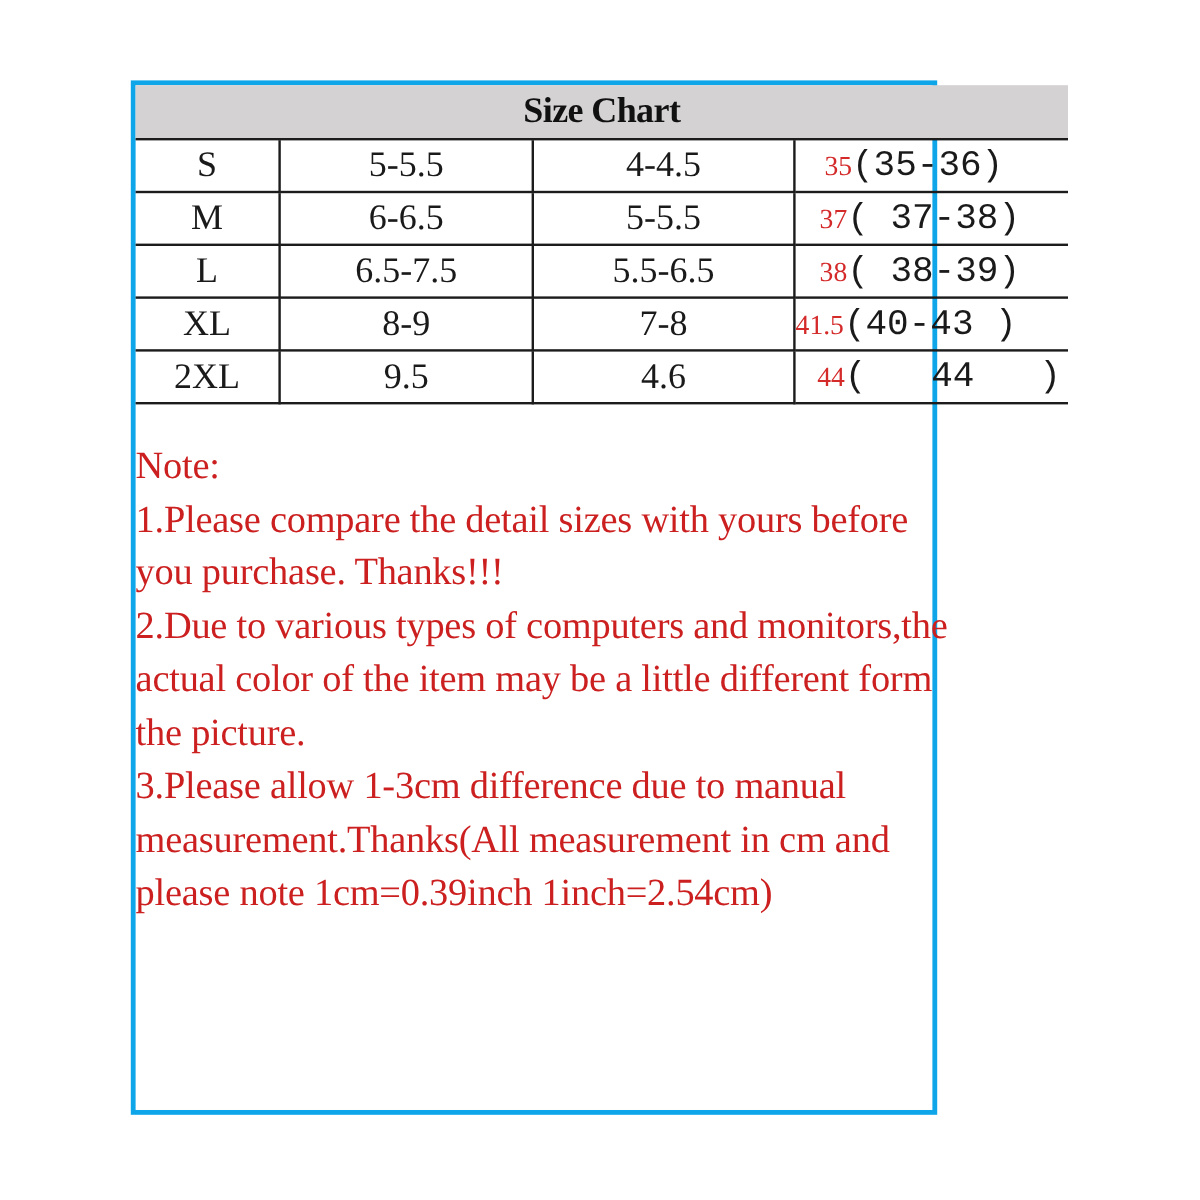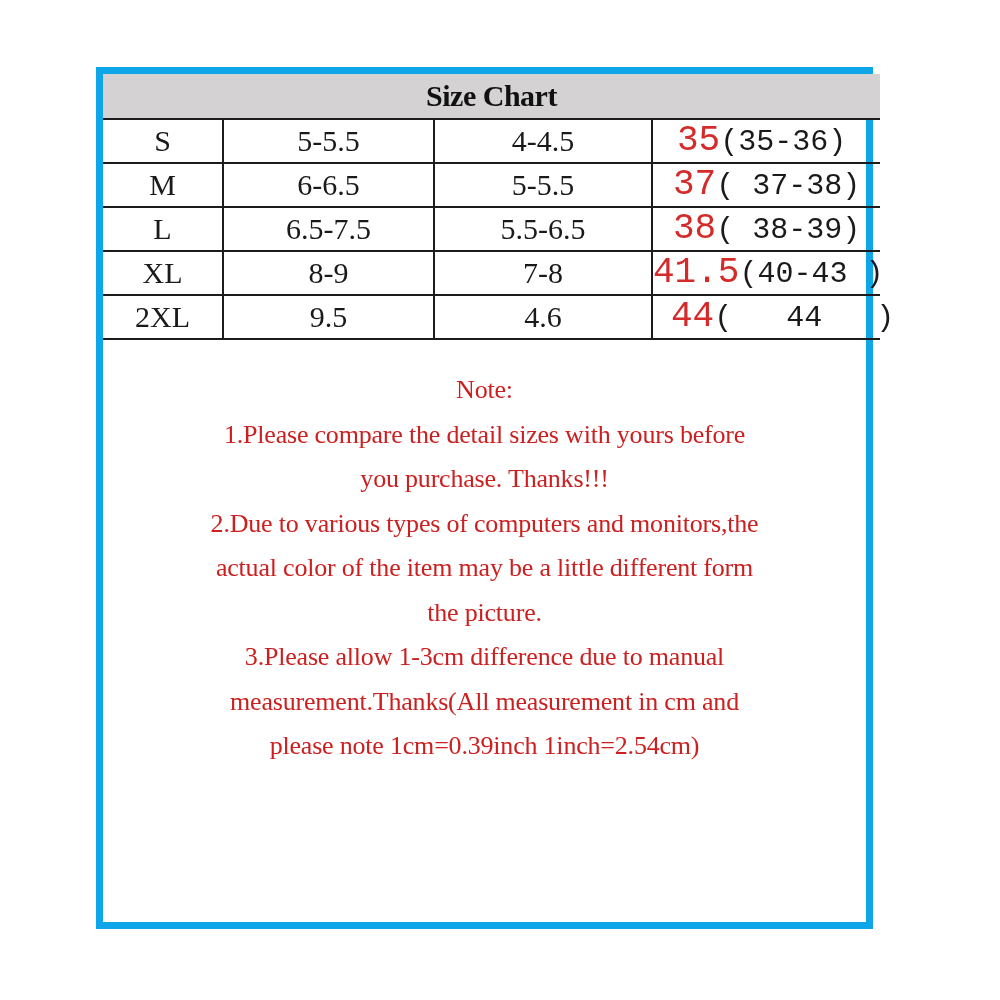--- a/index.html
+++ b/index.html
@@ -11,25 +11,25 @@
       overflow: hidden;
     }
     .page {
       position: relative;
       width: 1000px;
       height: 1000px;
       background: #ffffff;
     }
     .chart {
       position: absolute;
-      left: 96px;
+      left: 109px;
       top: 67px;
-      width: 777px;
+      width: 672px;
       height: 862px;
-      border: 7px solid #0ea5e9;
+      border: 4px solid #0ea5e9;
       box-sizing: border-box;
       background: #ffffff;
     }
     table.size-table {
       border-collapse: collapse;
       width: 100%;
       table-layout: fixed;
       font-family: "Liberation Serif", "DejaVu Serif", serif;
     }
     table.size-table td, table.size-table th {
@@ -65,37 +65,37 @@
       height: 42px;
       font-size: 30px;
       color: #1a1a1a;
       line-height: 30px;
     }
     .eu-cell {
       text-align: left !important;
       padding-left: 24px !important;
     }
     .eu-red {
-      font-family: Liberation Mono, monospace;
+      font-family: Liberation Serif, serif;
       color: #d42a2a;
-      font-size: 36px;
+      font-size: 23px;
       margin-top: 20px;
     }
     .eu-range {
       font-family: Liberation Mono, monospace;
       color: #1a1a1a;
       font-size: 30px;
       white-space: pre;
     }
     .note-area {
       padding-top: 28px;
-      text-align: center;
+      text-align: left;
       font-family: "Liberation Serif", "DejaVu Serif", serif;
       color: #cc2020;
-      font-size: 26px;
+      font-size: 32px;
       line-height: 44.5px;
       letter-spacing: -0.2px;
     }
     .note-line { display: block; white-space: nowrap; }
   </style>
 </head>
 <body>
 
 <div class="page">
   <div class="chart">

